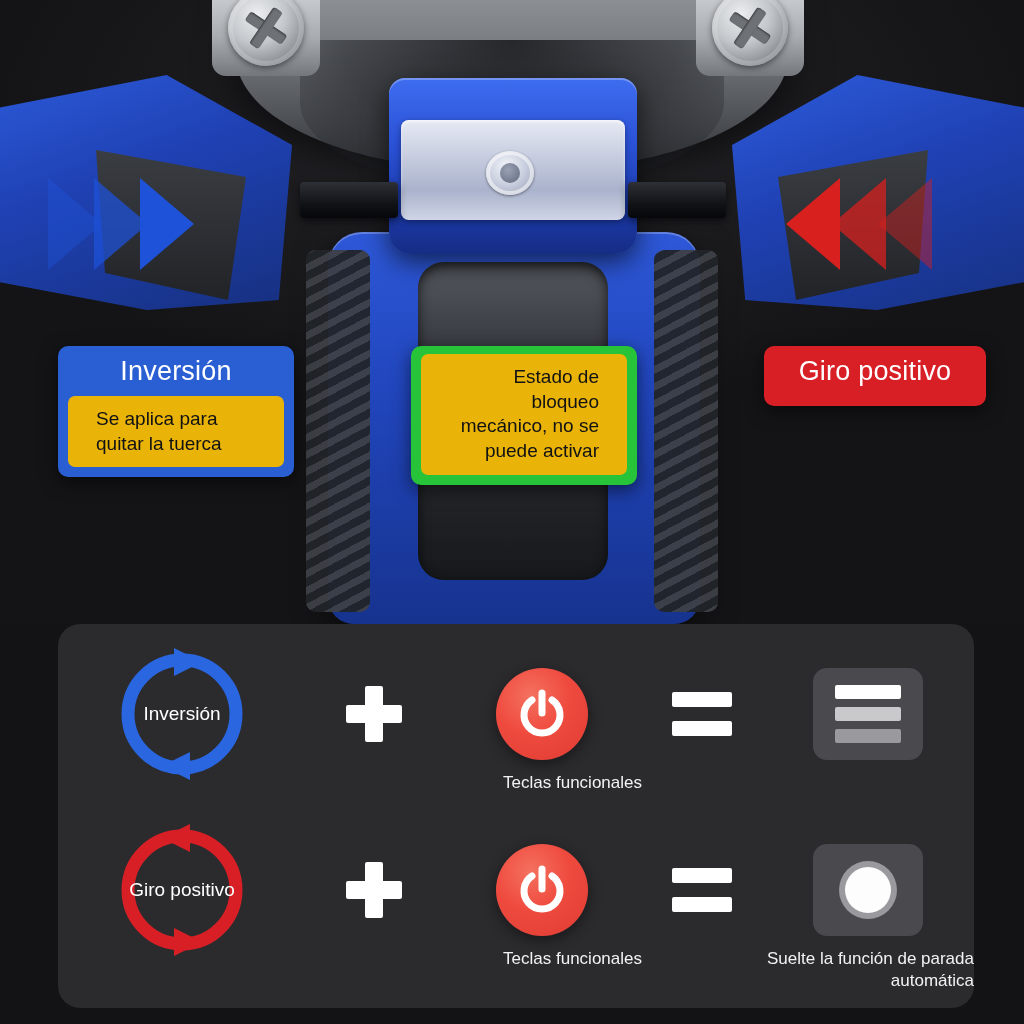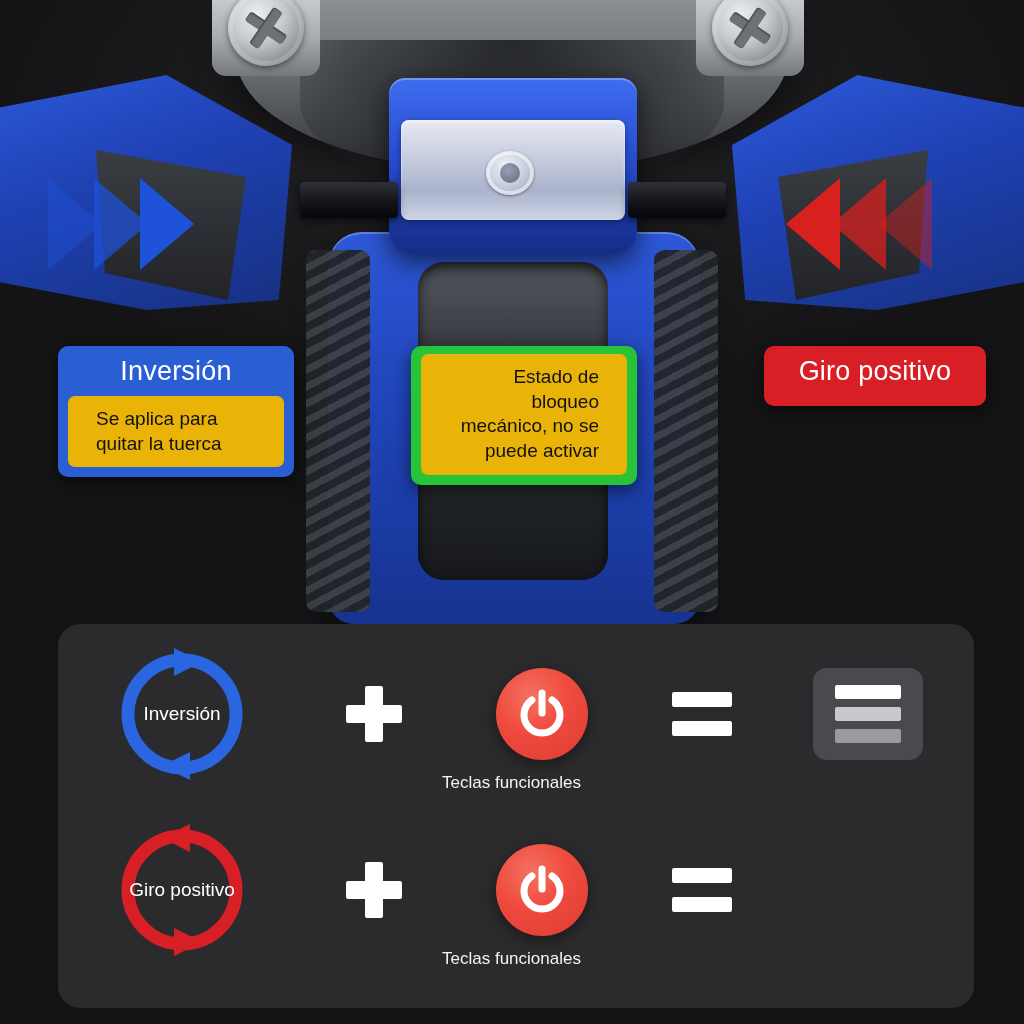--- a/index.html
+++ b/index.html
@@ -199,21 +199,21 @@
     align-items:center;justify-content:center;gap:8px;
   }
   .bar{width:66px;height:14px;border-radius:2px;}
   .dot-outer{
     width:58px;height:58px;border-radius:50%;background:#9a9a9e;
     display:flex;align-items:center;justify-content:center;
   }
   .dot-inner{width:46px;height:46px;border-radius:50%;background:#fdfdfd;}
 
   .caption{
-    color:#f2f2f3;font-size:17px;line-height:1.28;text-align:left;
+    color:#f2f2f3;font-size:17px;line-height:1.28;text-align:right;
     margin-top:12px;width:100%;
   }
 </style>
 </head>
 <body>
 
 <div id="stage">
 
   <div class="photo">
     <div class="head"></div>
@@ -337,16 +337,24 @@
         <div class="caption">Teclas funcionales</div>
       </div>
 
       <div class="cell cell-eq">
         <div class="equals">
             <span></span>
             <span></span>
           </div>
       </div>
 
+      <div class="cell cell-res">
+        <div class="tile">
+          <div class="dot-outer">
+            <div class="dot-inner"></div>
+          </div>
+        </div>
+        <div class="caption">Suelte la función de parada automática</div>
+      </div>
     </div>
 
   </div>
 </div>
 
 </body></html>

